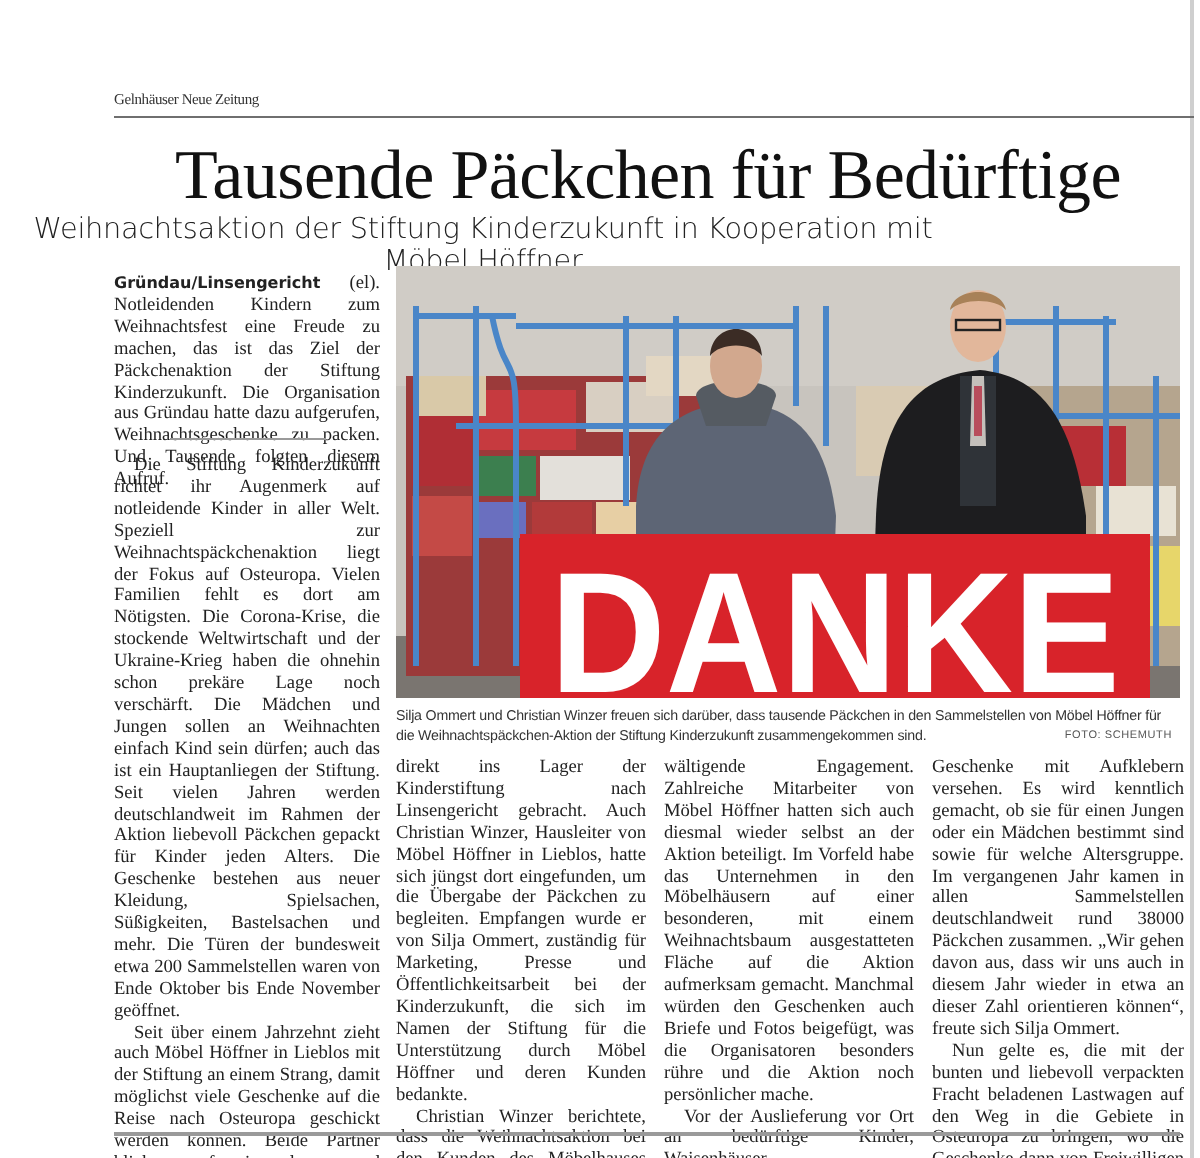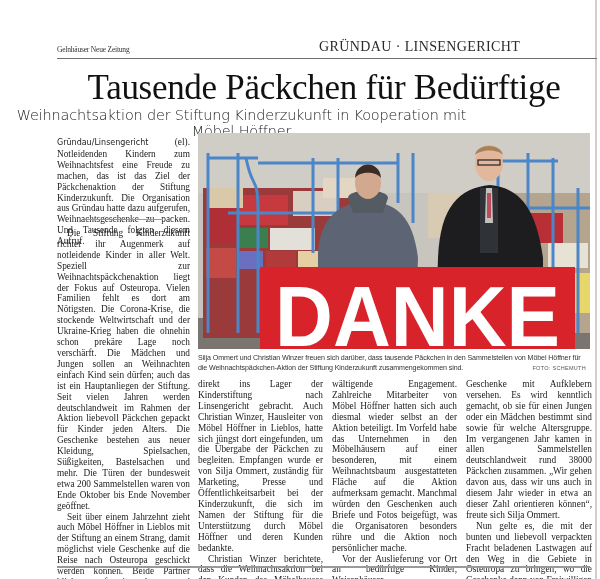--- a/index.html
+++ b/index.html
@@ -14,35 +14,34 @@
   .headline { position:absolute; left:0; width:600px; top:68px; text-align:center; font-size:35px; font-weight:normal; color:#111; letter-spacing:-0.3px; line-height:40px;margin-left:24px; }
   .subhead { position:absolute; left:0; width:483px; top:107px; text-align:center; font-family:"DejaVu Sans", "Liberation Sans", sans-serif; font-size:14.4px; color:#222; letter-spacing:-0.15px; font-weight:300; }
   .col { position:absolute; font-size:9.3px; line-height:10.9px; text-align:justify; hyphens:manual; color:#222; }
   .col p { margin:0; }
   .col p.indent { text-indent:10px; }
   .col1 { left:57px; top:137px; width:133px; }
   .col1b { left:57px; top:228px; width:133px; }
   .col2 { left:198px; top:379px; width:125px; }
   .col3 { left:332px; top:379px; width:125px; }
   .col4 { left:466px; top:379px; width:126px; }
-  .dateline { font-family:"DejaVu Sans", "Liberation Sans", sans-serif; font-weight:normal; font-size:8px; }
+  .dateline { font-family:"DejaVu Sans", "Liberation Sans", sans-serif; font-weight:bold; font-size:8px; }
   .sep { position:absolute; left:85px; top:219px; width:78px; height:1px; background:#9a9a9a; }
   .photo { position:absolute; left:198px; top:133px; width:392px; height:216px; overflow:hidden; background:#c9c5bf;text-align:right; }
   .caption { position:absolute; left:198px; top:353px; width:392px; font-family:Liberation Sans, sans-serif; font-size:7.1px; line-height:10px; color:#333; letter-spacing:-0.1px; }
   .credit { position:absolute; right:4px; top:10px; font-size:5.5px; letter-spacing:0.3px; color:#555; }
   .bottom-rule { position:absolute; left:57px; top:566px; width:533px; height:2px; background:#9a9a9a; }
 </style>
 </head>
 <body>
 
 <div class="page-right-border"></div>
 
 <div class="masthead">
   <span class="paper-name">Gelnhäuser Neue Zeitung</span>
-  <span class="section-title">GRÜNDAU · LINSENGERICHT</span>
 </div>
 
 <div class="headline">Tausende Päckchen für Bedürftige</div>
 <div class="subhead">Weihnachtsaktion der Stiftung Kinderzukunft in Kooperation mit Möbel Höffner</div>
 
 <div class="col col1">
   <p><span class="dateline">Gründau/Linsengericht</span><span> (el). </span><span>Notleidenden Kindern zum Weihnachtsfest eine Freude zu machen, das ist das Ziel der Päckchenaktion der Stiftung Kinderzukunft. Die Organisation aus Gründau hatte dazu aufgerufen, Weihnachtsgeschenke zu packen. Und Tausende folgten diesem Aufruf.</span></p>
 </div>
 
 <div class="sep"></div>

